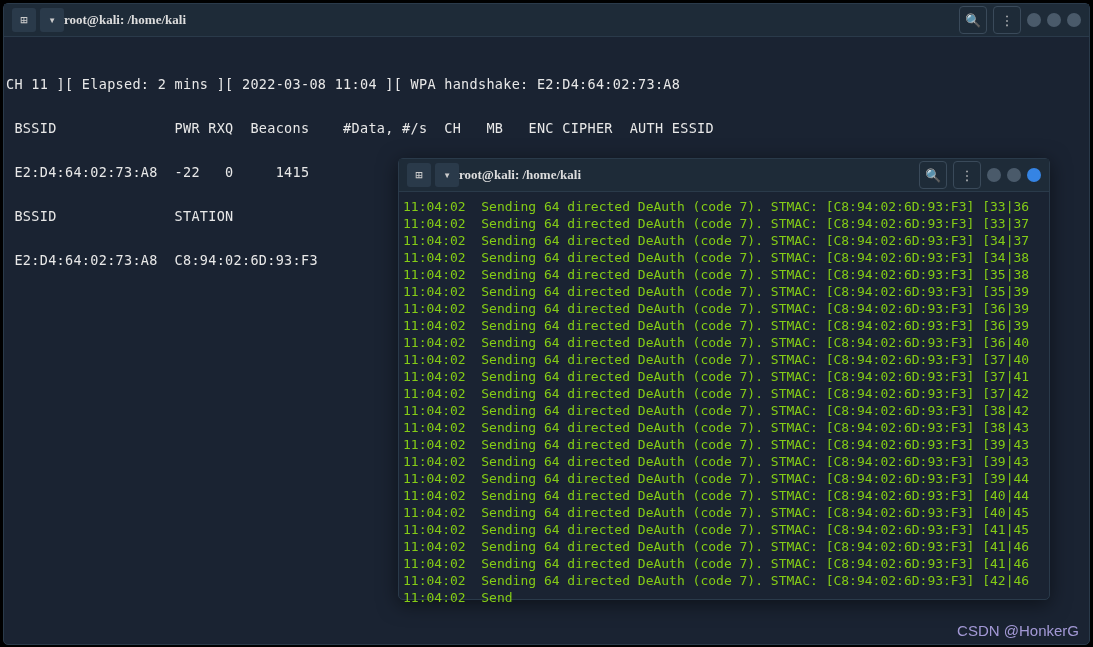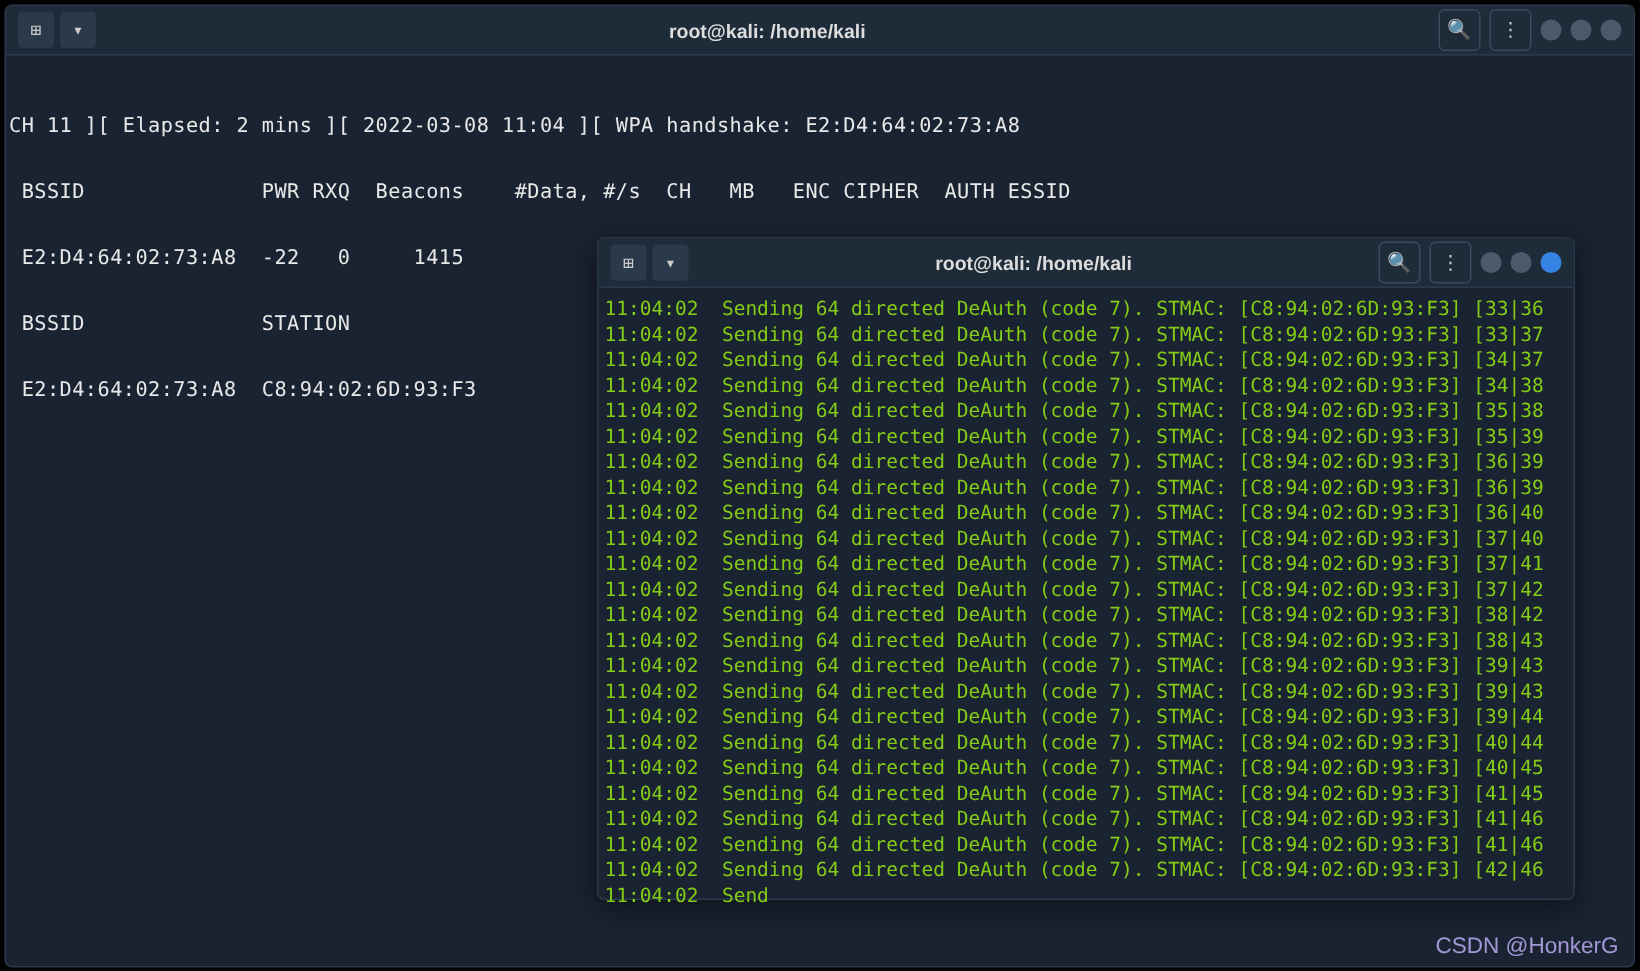--- a/index.html
+++ b/index.html
@@ -1,20 +1,20 @@
 <!DOCTYPE html>
 <html><head>
 <meta charset="utf-8">
 <style>
 html,body{margin:0;padding:0;width:1093px;height:647px;background:#000;font-family:monospace;font-size:13px;color:#fff;overflow:hidden}
 .win{position:absolute;background:#1a2332;border:1px solid #2a3a4a;border-radius:5px;box-shadow:0 4px 20px rgba(0,0,0,0.5)}
 .titlebar{height:32px;background:#1e2b38;display:flex;align-items:center;padding:0 8px;border-bottom:1px solid #2a3a4a}
 .tb-left{display:flex;gap:4px}
 .tb-btn{width:24px;height:24px;background:#2a3a4a;border-radius:3px;display:flex;align-items:center;justify-content:center;color:#ccc;font-size:12px}
-.tb-title{flex:1;text-align:center;color:#ddd;font-family:Liberation Sans, sans-serif;font-size:13px;font-weight:600}
+.tb-title{flex:1;text-align:left;color:#ddd;font-family:Liberation Serif, serif;font-size:13px;font-weight:600}
 .tb-right{display:flex;gap:6px;align-items:center}
 .tb-icon{width:26px;height:26px;border:1px solid #3a4a5a;border-radius:4px;display:flex;align-items:center;justify-content:center;color:#ccc;font-size:13px}
 .tb-dot{width:14px;height:14px;border-radius:50%;background:#4a5a6a}
 .close-dot{background:#3584e4}
 .term-body{padding:14px 2px;white-space:pre;overflow:hidden}
 .win1{left:3px;top:3px;width:1085px;height:640px}
 .win1 .term-body{color:#e8e8e8;font-size:13.5px;letter-spacing:0.3px;line-height:22px}
 .win2{left:398px;top:158px;width:650px;height:440px}
 .win2 .term-body{color:#84cc16;padding:6px 4px;font-size:13px;line-height:17px}
 .watermark{position:absolute;right:14px;bottom:8px;color:#c4b5fd;font-family:sans-serif;font-size:15px;opacity:0.8}

